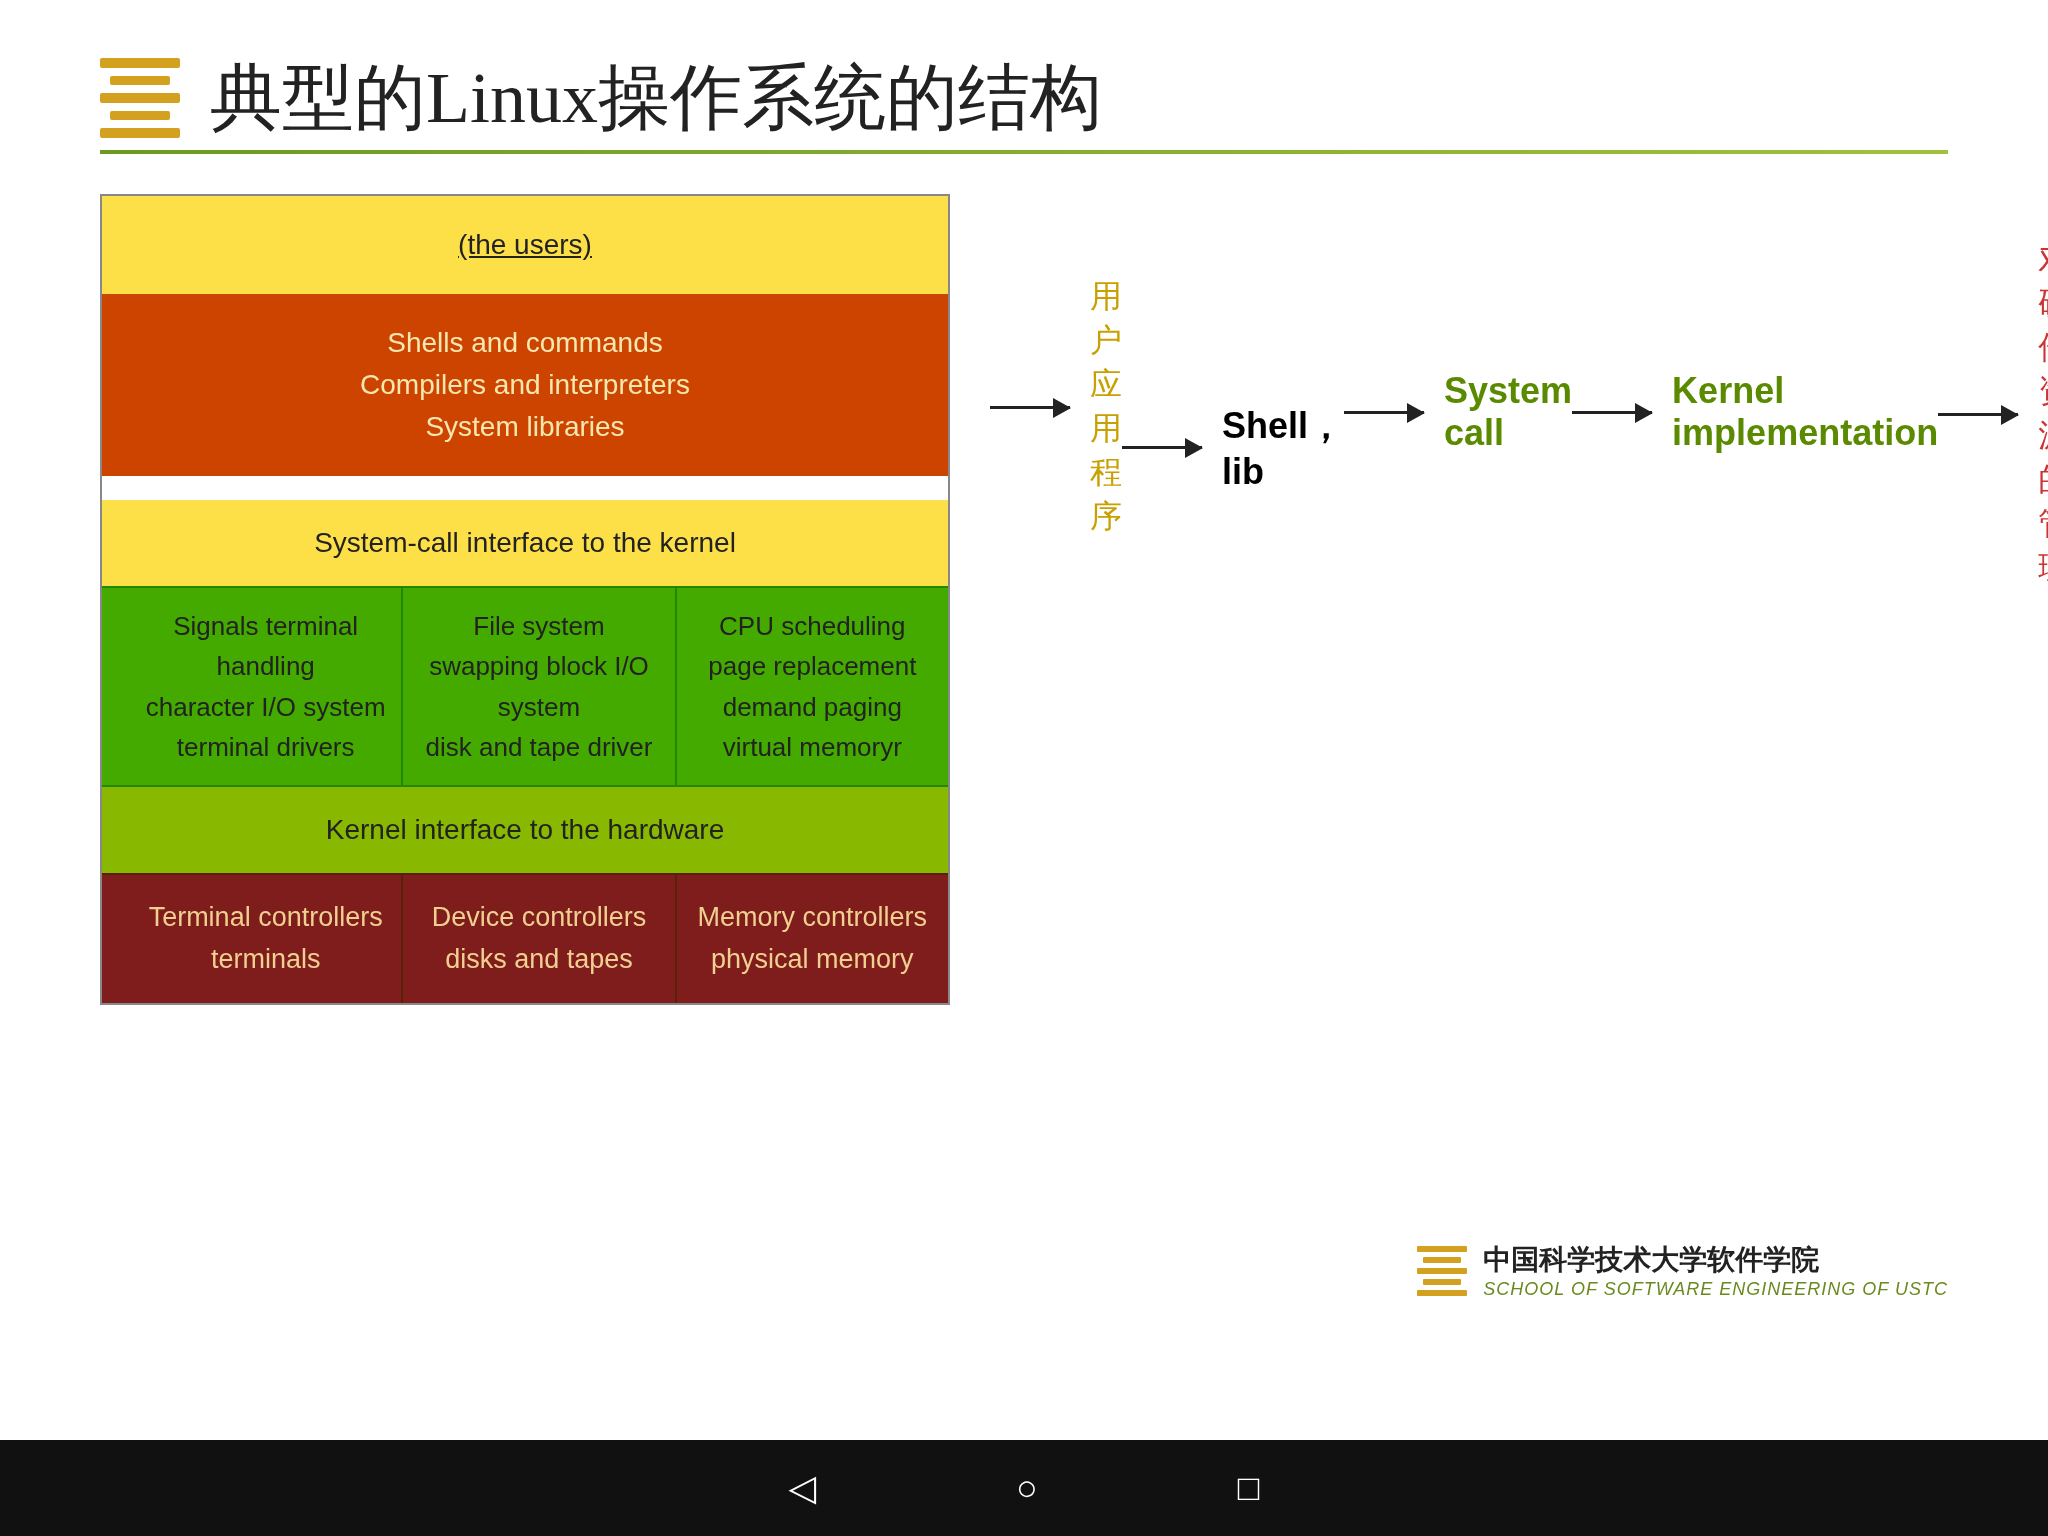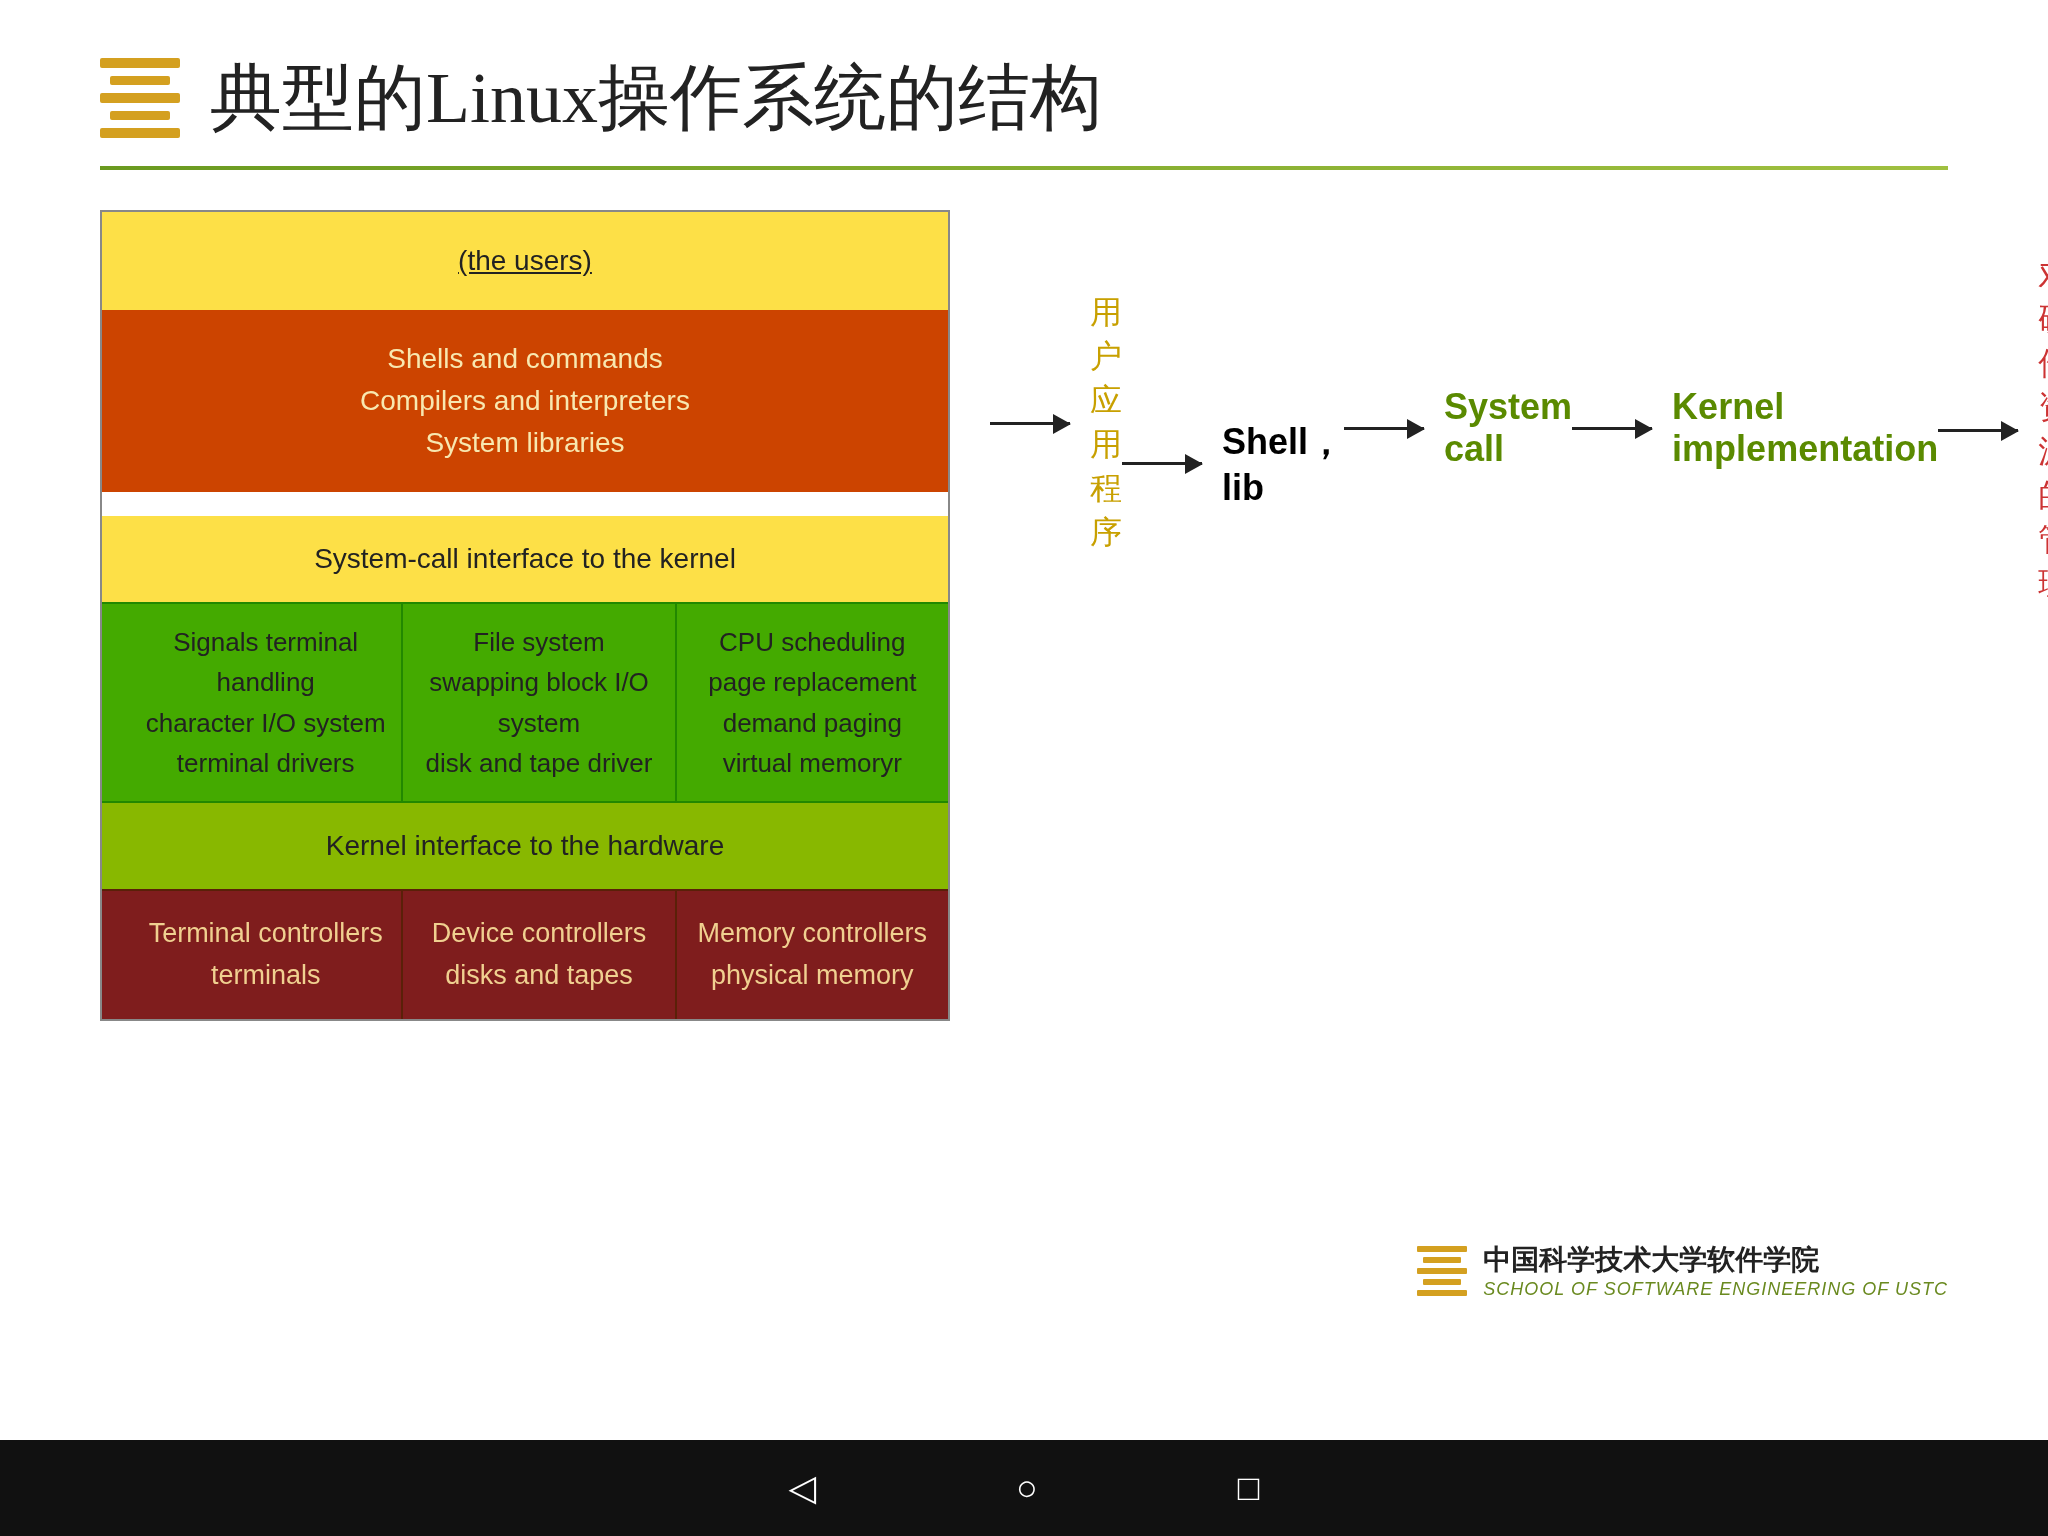--- a/index.html
+++ b/index.html
@@ -30,21 +30,21 @@
     .nav-icon {
       color: #ffffff;
       font-size: 36px;
       cursor: pointer;
     }
 
     
     #header {
       display: flex;
       align-items: center;
-      padding: 50px 100px 20px 100px;
+      padding: 50px 100px 4px 100px;
       gap: 30px;
     }
     .logo-icon {
       width: 80px;
       height: 80px;
       display: flex;
       flex-direction: column;
       justify-content: center;
       gap: 8px;
     }

